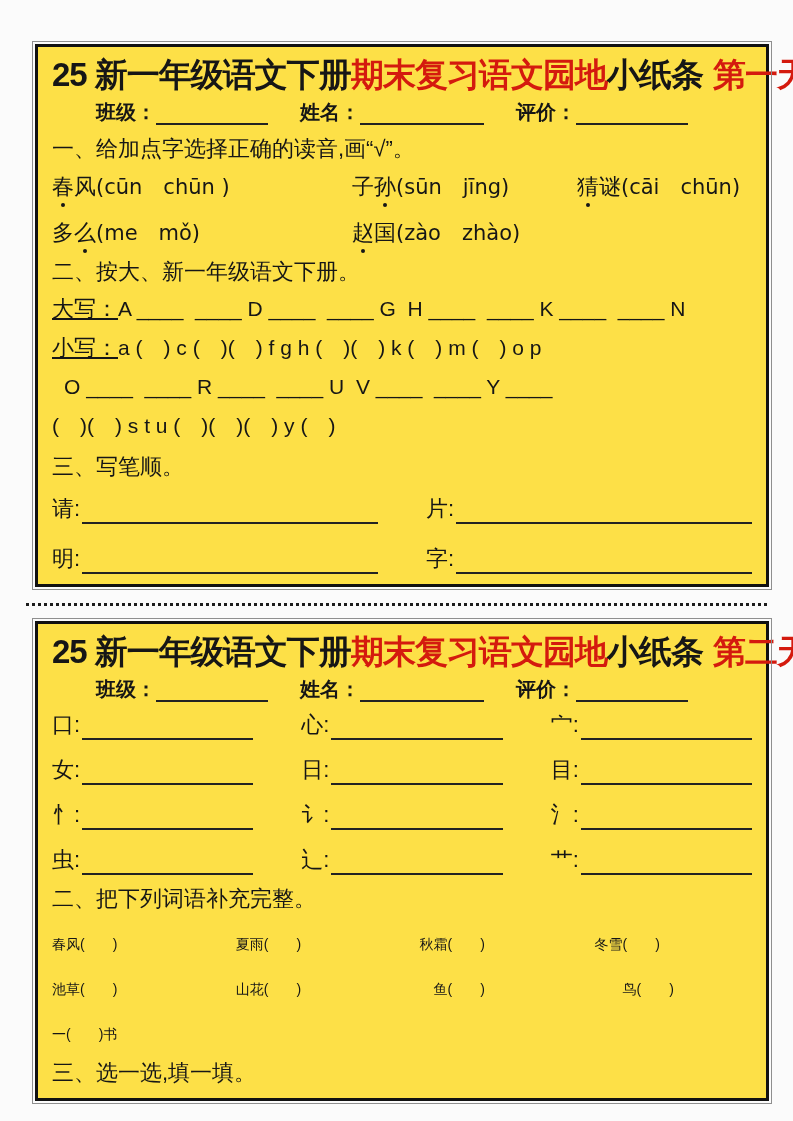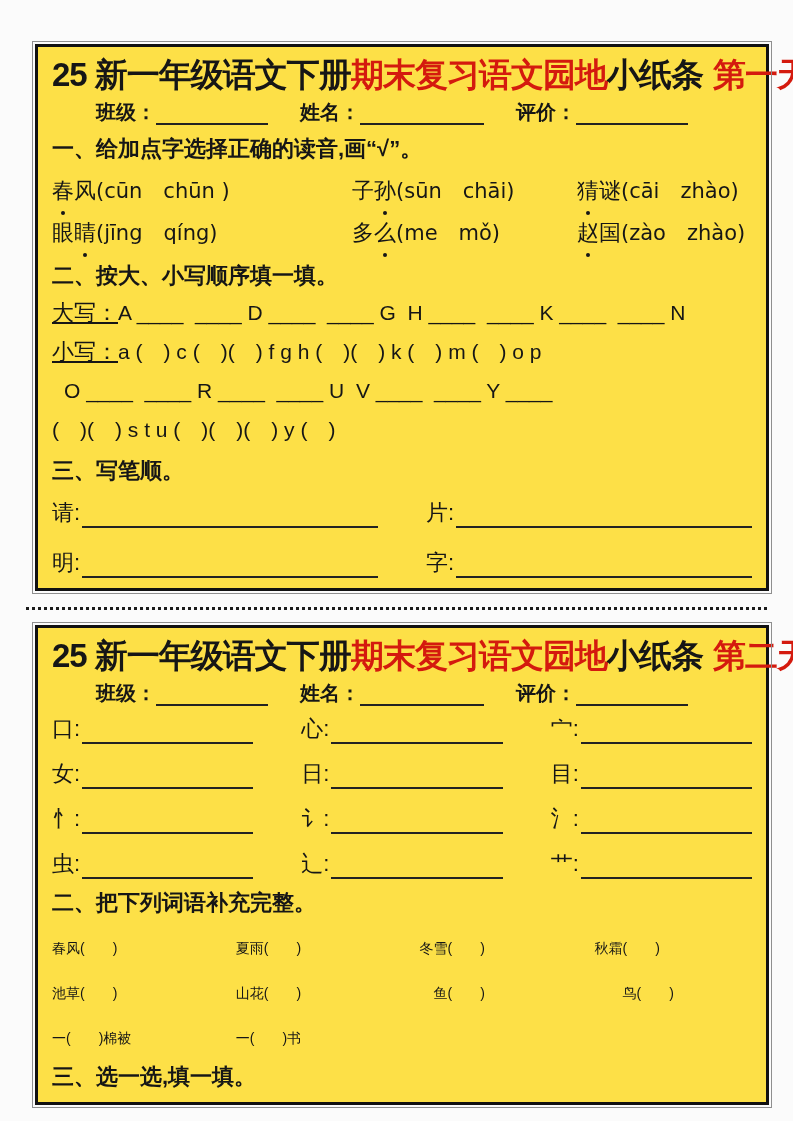--- a/index.html
+++ b/index.html
@@ -51,34 +51,34 @@
   .info-item { display: flex; align-items: flex-end; }
   .uline {
     display: inline-block;
     width: 112px;
     height: 22px;
     border-bottom: 2px solid #222;
   }
 
   .heading {
     font-size: 22px;
-    font-weight: 700;
+    font-weight: 400;
     margin-top: 9px;
     line-height: 30px;
     white-space: pre-wrap;
   }
 
   
   .pinyin-grid {
     display: grid;
     grid-template-columns: 300px 225px 1fr;
     margin-top: 8px;
-    row-gap: 4px;
+    row-gap: 16px;
     font-size: 22px;
-    line-height: 38px;
+    line-height: 30px;
   }
   .pinyin-item { white-space: pre-wrap; }
   .dotchar { position: relative; display: inline-block; }
   .dotchar::after {
     content: "";
     position: absolute;
     left: 50%;
     bottom: -5px;
     width: 4px; height: 4px;
     background: #161616;
@@ -157,28 +157,27 @@
       <div class="info-item">
         <span>评价：</span>
           <span class="uline"></span>
       </div>
     </div>
 
     <div class="heading">一、给加点字选择正确的读音,画“√”。</div>
 
     <div class="pinyin-grid">
       <div class="pinyin-item"><span></span><span class="dotchar">春</span><span>风</span><span class="pinyin-opts">(cūn　chūn )</span></div>
-      <div class="pinyin-item"><span>子</span><span class="dotchar">孙</span><span></span><span class="pinyin-opts">(sūn　chāi)</span></div>
-      <div class="pinyin-item"><span></span><span class="dotchar">猜</span><span>谜</span><span class="pinyin-opts">(cāi　zhào)</span></div>
-      <div class="pinyin-item"><span>眼</span><span class="dotchar">睛</span><span></span><span class="pinyin-opts">(jīng　qíng)</span></div>
+      <div class="pinyin-item"><span>子</span><span class="dotchar">孙</span><span></span><span class="pinyin-opts">(sūn　jīng)</span></div>
+      <div class="pinyin-item"><span></span><span class="dotchar">猜</span><span>谜</span><span class="pinyin-opts">(cāi　chūn)</span></div>
       <div class="pinyin-item"><span>多</span><span class="dotchar">么</span><span></span><span class="pinyin-opts">(me　mǒ)</span></div>
       <div class="pinyin-item"><span></span><span class="dotchar">赵</span><span>国</span><span class="pinyin-opts">(zào　zhào)</span></div>
     </div>
 
-    <div class="heading">二、按大、小写顺序填一填。</div>
+    <div class="heading">二、按大、新一年级语文下册。</div>
 
     <div class="alpha-line"><span class="lbl">大写：</span><span>A ____  ____ D ____  ____ G  H ____  ____ K ____  ____ N</span></div>
     <div class="alpha-line"><span class="lbl">小写：</span><span>a (　) c (　)(　) f g h (　)(　) k (　) m (　) o p</span></div>
 
     <div class="alpha-line alpha-cont"><span>O ____  ____ R ____  ____ U  V ____  ____ Y ____</span></div>
     <div class="alpha-line"><span>(　)(　) s t u (　)(　)(　) y (　)</span></div>
 
     <div class="heading">三、写笔顺。</div>
 
     <div class="stroke-grid">
@@ -275,31 +274,30 @@
           <span>艹:</span>
           <span class="writeline"></span>
         </div>
     </div>
 
     <div class="heading">二、把下列词语补充完整。</div>
 
     <div class="words-row">
       <span>春风(　　)</span>
       <span>夏雨(　　)</span>
+      <span>秋霜(　　)</span>
       <span>冬雪(　　)</span>
-      <span>秋霜(　　)</span>
     </div>
     <div class="words-row">
       <span>池草(　　)</span>
       <span>山花(　　)</span>
       <span style="padding-left:14px">鱼(　　)</span>
       <span style="padding-left:28px">鸟(　　)</span>
     </div>
     <div class="words-row">
-      <span>一(　　)棉被</span>
       <span>一(　　)书</span>
     </div>
 
     <div class="heading">三、选一选,填一填。</div>
 
   </div>
 
 </div>
 
 </body></html>

